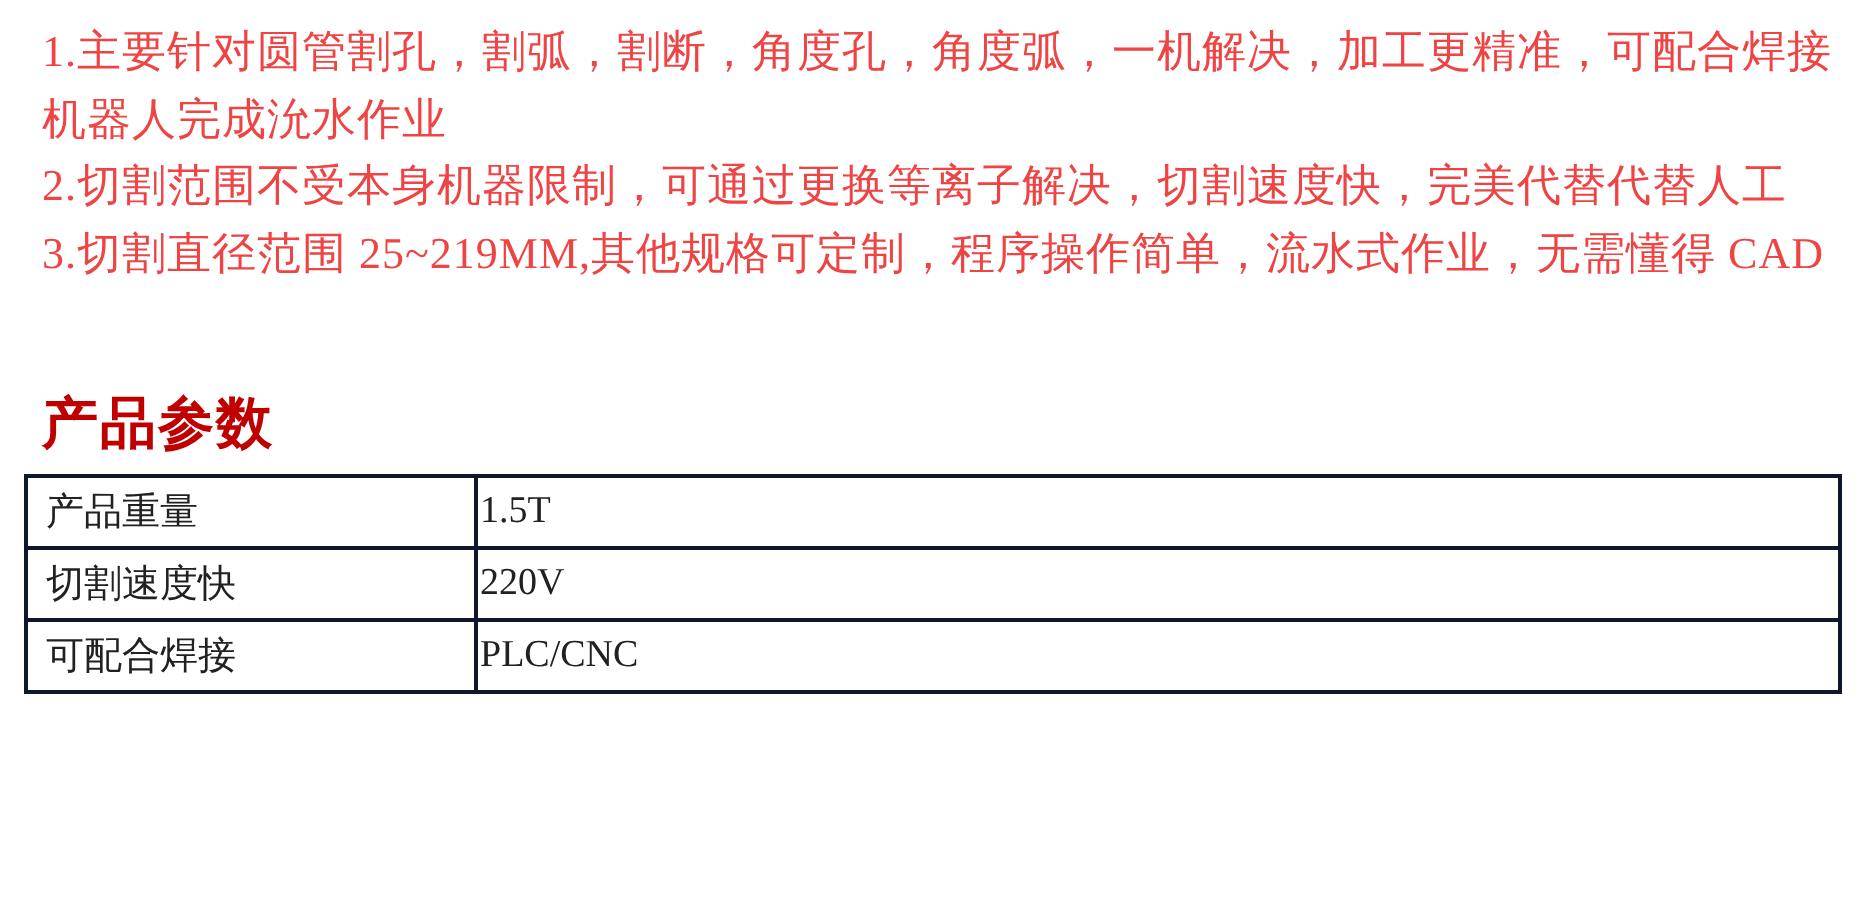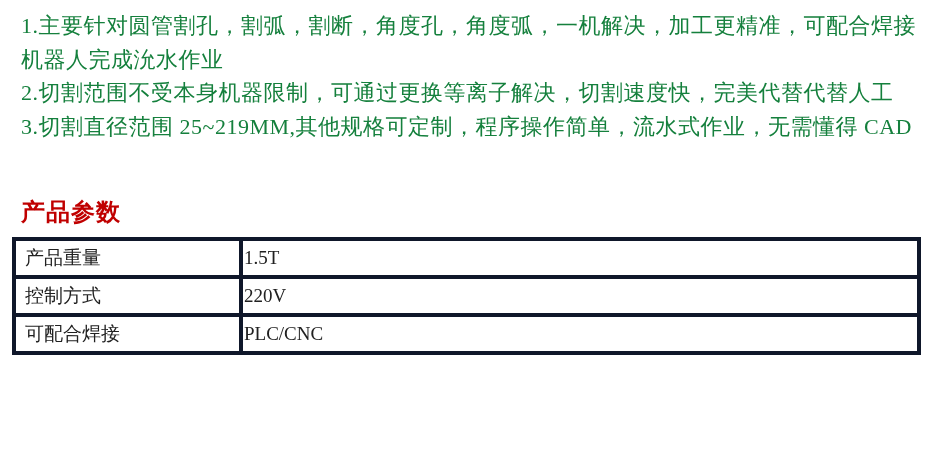--- a/index.html
+++ b/index.html
@@ -16,39 +16,39 @@
   }
   
   .intro {
     padding: 9px 10px 0 21px;
   }
   .intro .line {
     font-size: 22px;
     line-height: 33.5px;
     letter-spacing: 0.5px;
     white-space: nowrap;
-    color: #15803d;
+    color: #ef4444;
   }
   
   .section-title {
     margin: 56px 0 0 21px;
-    font-size: 24px;
+    font-size: 28px;
     line-height: 27px;
     font-weight: bold;
     letter-spacing: 1px;
   }
   
   table.params {
     margin: 11px 0 0 12px;
     width: 909px;
     border-collapse: collapse;
     table-layout: fixed;
   }
   table.params td {
-    border: 4px solid #0f172a;
+    border: 2px solid #0f172a;
     height: 32px;
     font-size: 19px;
     vertical-align: middle;
     overflow: hidden;
     white-space: nowrap;
     margin-left: 11px;
   }
   td.param-label {
     width: 213px;
     padding-left: 9px;
@@ -70,21 +70,21 @@
 
 <div class="section-title" style="color: rgb(192, 0, 0);">产品参数</div>
 
 <table class="params">
   <tbody>
     <tr>
       <td class="param-label">产品重量</td>
       <td class="param-value">1.5T</td>
     </tr>
     <tr>
-      <td class="param-label">控制方式</td>
+      <td class="param-label">切割速度快</td>
       <td class="param-value">220V</td>
     </tr>
     <tr>
       <td class="param-label">可配合焊接</td>
       <td class="param-value">PLC/CNC</td>
     </tr>
   </tbody>
 </table>
 
 </body></html>

